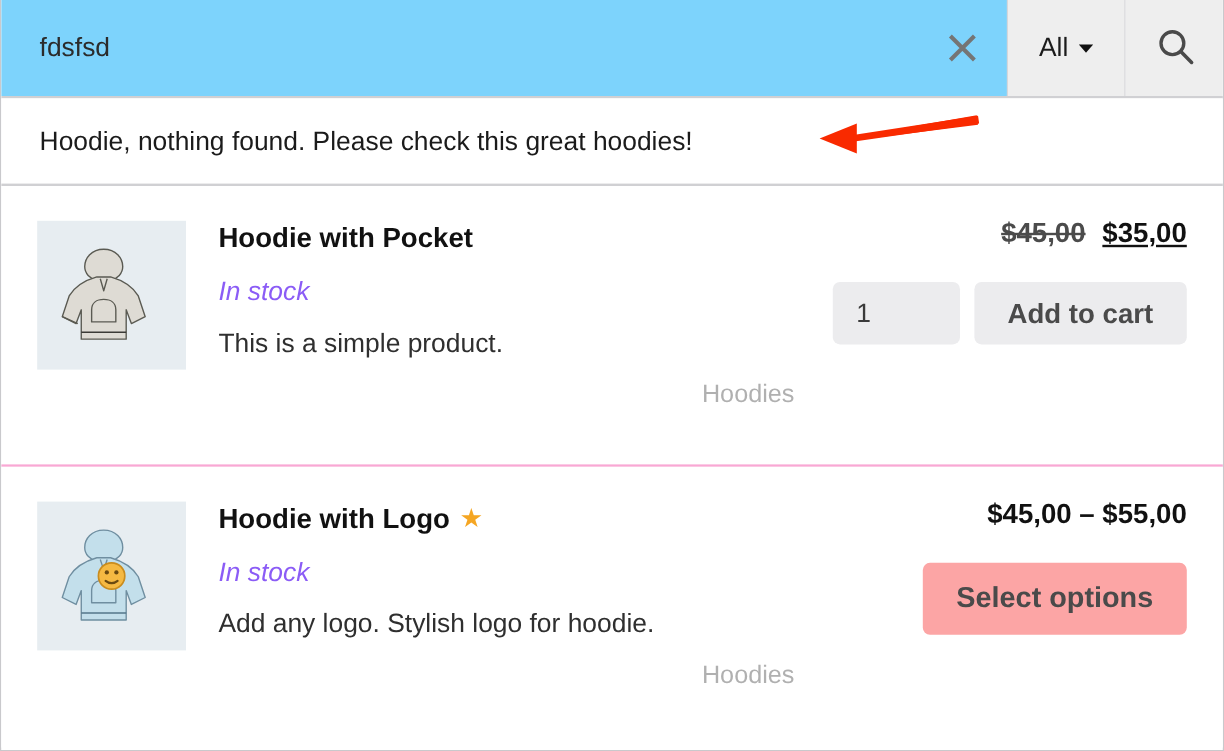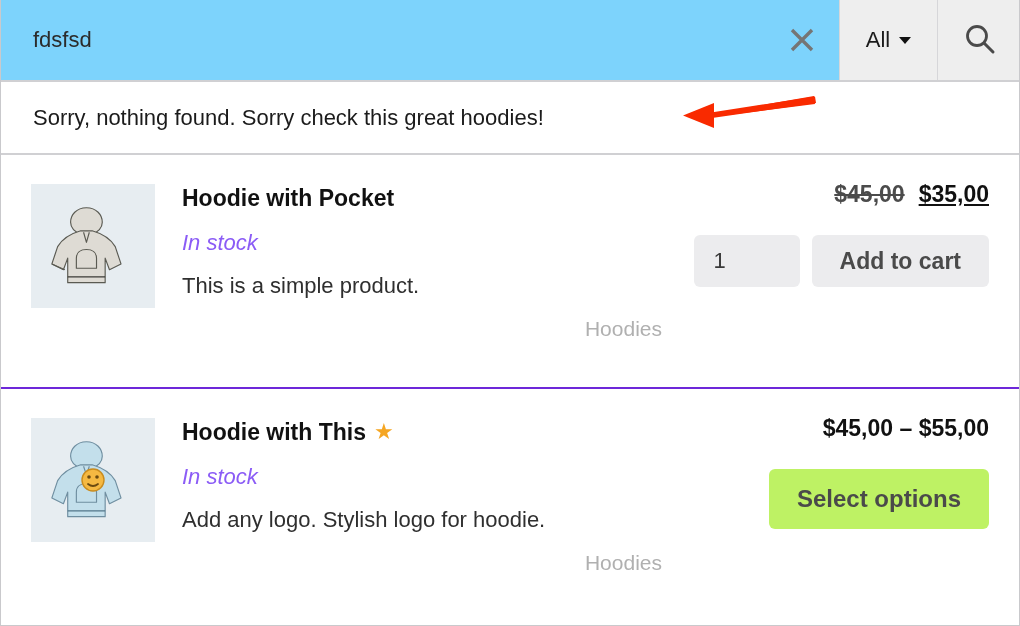--- a/index.html
+++ b/index.html
@@ -128,21 +128,21 @@
     pointer-events: none;
   }
 
   
   .results { position: absolute; left: 0; top: 155px; width: 1020px; }
 
   .product-row {
     position: relative;
     width: 1020px;
     height: 234px;
-    border-bottom: 2px solid #6d28d9;
+    border-bottom: 2px solid #f9a8d4;
     background: #ffffff;
   }
   .product-row:last-child { border-bottom: none; }
 
   .thumb {
     position: absolute;
     left: 30px; top: 29px;
     width: 124px; height: 124px;
     background: #e7edf1;
     overflow: hidden;
@@ -263,21 +263,21 @@
     font-weight: bold;
     color: #4a4a4a;
     cursor: pointer;
     white-space: nowrap;
     text-align: center;
   }
 
   .options-btn {
     height: 60px;
     padding: 0 28px;
-    background: #bef264;
+    background: #fca5a5;
     border: none;
     border-radius: 6px;
     font-family: "Liberation Sans", sans-serif;
     font-size: 24px;
     font-weight: bold;
     color: #4a4a4a;
     cursor: pointer;
     white-space: nowrap;
   }
 </style>
@@ -304,21 +304,21 @@
 
     <button class="search-btn">
       <svg width="38" height="38" viewBox="0 0 38 38">
         <circle cx="16" cy="15" r="9.5" fill="none" stroke="#4a4a4a" stroke-width="2.8"></circle>
         <path d="M23 22 L32 31" stroke="#4a4a4a" stroke-width="3" stroke-linecap="round"></path>
       </svg>
     </button>
   </div>
 
   <div class="notice">
-    <span class="notice-text">Sorry, nothing found. Sorry check this great hoodies!</span>
+    <span class="notice-text">Hoodie, nothing found. Please check this great hoodies!</span>
   </div>
 
   <svg class="arrow-annotation" viewBox="0 0 135 42">
     <path d="M133 3 L30 21 L30 12 L4 22.5 L30 33 L30 24 L134 11 Z" fill="#f92a00"></path>
     <path d="M2 22.5 L33 10 L33 35 Z" fill="#f92a00"></path>
     <path d="M30 19.5 L134 3.5 L135 10 L31 25 Z" fill="#f92a00"></path>
   </svg>
 
   <div class="results">
 
@@ -372,21 +372,21 @@
           </g>
           <circle cx="62" cy="62" r="11" fill="#f5b942" stroke="#c98c1e" stroke-width="1.4"></circle>
           <circle cx="58" cy="59" r="1.8" fill="#6b4a10"></circle>
           <circle cx="66" cy="59" r="1.8" fill="#6b4a10"></circle>
           <path d="M57 66 Q62 70 67 66" fill="none" stroke="#6b4a10" stroke-width="1.8" stroke-linecap="round"></path>
         </svg>
       </div>
 
       <div class="info">
         <div class="title-line">
-          <span class="prod-title">Hoodie with This</span>
+          <span class="prod-title">Hoodie with Logo</span>
           <span class="star">★</span>
         </div>
         <div class="stock green">In stock</div>
         <div class="desc">Add any logo. Stylish logo for hoodie.</div>
         <div class="cat">Hoodies</div>
       </div>
 
       <div class="right-col">
         <div class="price-line">
           <span class="price-range">$45,00 – $55,00</span>

